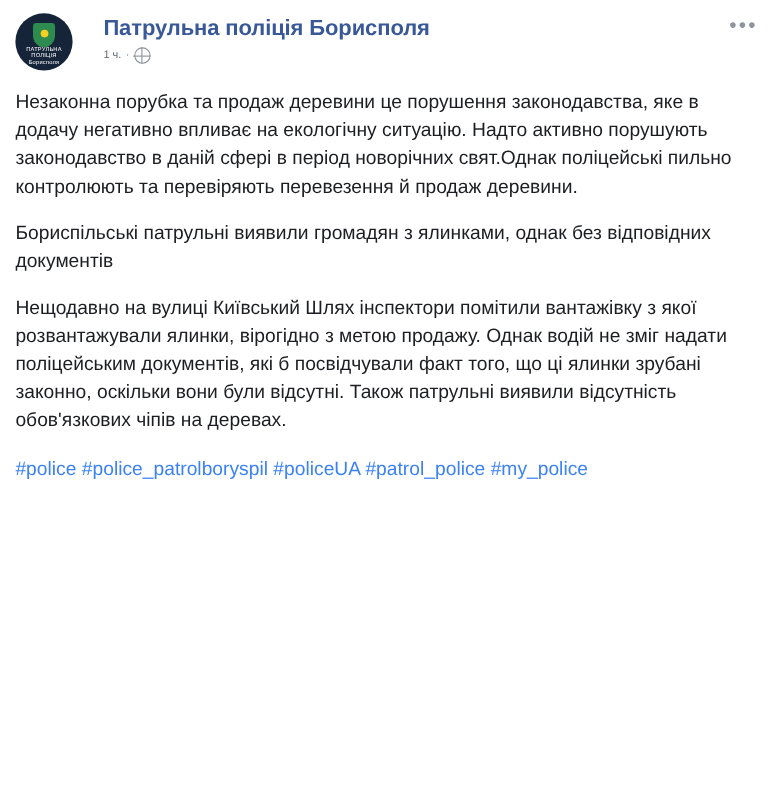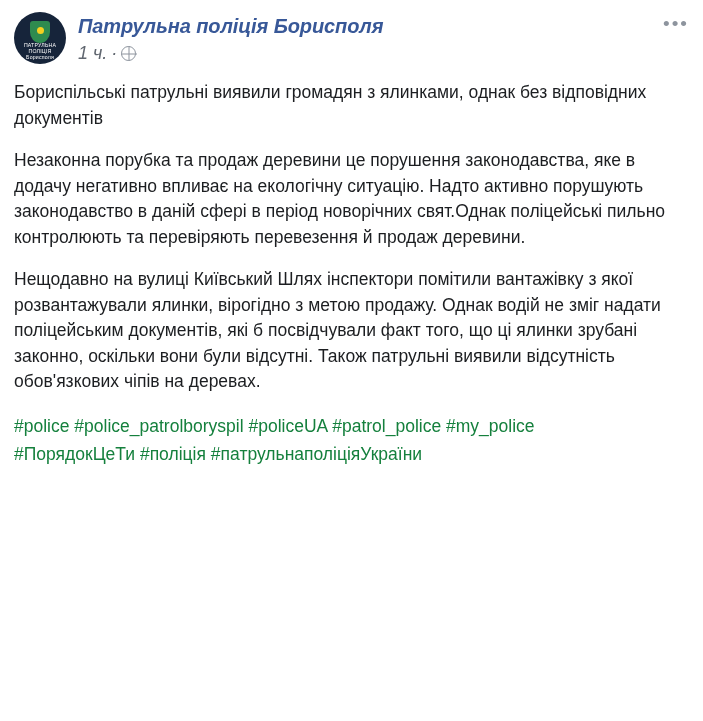--- a/index.html
+++ b/index.html
@@ -64,39 +64,38 @@
     left: 0;
     right: 0;
     text-align: center;
     color: #ffffff;
     font-size: 5.2px;
     line-height: 6px;
     letter-spacing: .2px;
     font-family: "Liberation Sans", sans-serif;
   }
   .header-text {
-    margin-left: 12px;
+    margin-left: 28px;
     padding-top: 2px;
     display: flex;
     flex-direction: column;
-    font-style: italic;
   }
   .page-name {
     font-size: 20px;
     font-weight: bold;
     color: #385898;
     line-height: 24px;
     letter-spacing: -.1px;
     cursor: pointer;
   }
   .meta {
     display: flex;
     align-items: center;
     margin-top: 5px;
-    font-size: 18px;
+    font-size: 10px;
     color: #616770;
   }
   .meta .sep {
     margin: 0 4px;
     color: #616770;
   }
   .globe {
     width: 13px;
     height: 13px;
     border-radius: 50%;
@@ -147,21 +146,21 @@
   .post-body p:last-child {
     margin-bottom: 0;
   }
   .tags {
     font-size: 17.5px;
     line-height: 28px;
     color: #385898;
     margin-top: 2px;
   }
   .tags span.tag {
-    color: #15803d;
+    color: #3b82f6;
     cursor: pointer;
   }
 </style>
 </head>
 <body>
 
 <div class="post">
 
   <div class="post-header">
 
@@ -180,33 +179,28 @@
         <span>1 ч.</span>
         <span class="sep">·</span>
         <span class="globe"></span>
       </div>
     </div>
 
     <div class="more-dots">•••</div>
   </div>
 
   <div class="post-body">
+    <p>Незаконна порубка та продаж деревини це порушення законодавства, яке в додачу негативно впливає на екологічну ситуацію. Надто активно порушують законодавство в даній сфері в період новорічних свят.Однак поліцейські пильно контролюють та перевіряють перевезення й продаж деревини.</p>
     <p>Бориспільські патрульні виявили громадян з ялинками, однак без відповідних документів</p>
-    <p>Незаконна порубка та продаж деревини це порушення законодавства, яке в додачу негативно впливає на екологічну ситуацію. Надто активно порушують законодавство в даній сфері в період новорічних свят.Однак поліцейські пильно контролюють та перевіряють перевезення й продаж деревини.</p>
     <p>Нещодавно на вулиці Київський Шлях інспектори помітили вантажівку з якої розвантажували ялинки, вірогідно з метою продажу. Однак водій не зміг надати поліцейським документів, які б посвідчували факт того, що ці ялинки зрубані законно, оскільки вони були відсутні. Також патрульні виявили відсутність обов'язкових чіпів на деревах.</p>
 
     <div class="tags">
       <div>
         <span class="tag">#police</span>
         <span class="tag">#police_patrolboryspil</span>
         <span class="tag">#policeUA</span>
         <span class="tag">#patrol_police</span>
         <span class="tag">#my_police</span>
       </div>
-      <div>
-        <span class="tag">#ПорядокЦеТи</span>
-        <span class="tag">#поліція</span>
-        <span class="tag">#патрульнаполіціяУкраїни</span>
-      </div>
     </div>
   </div>
 
 </div>
 
 </body></html>

